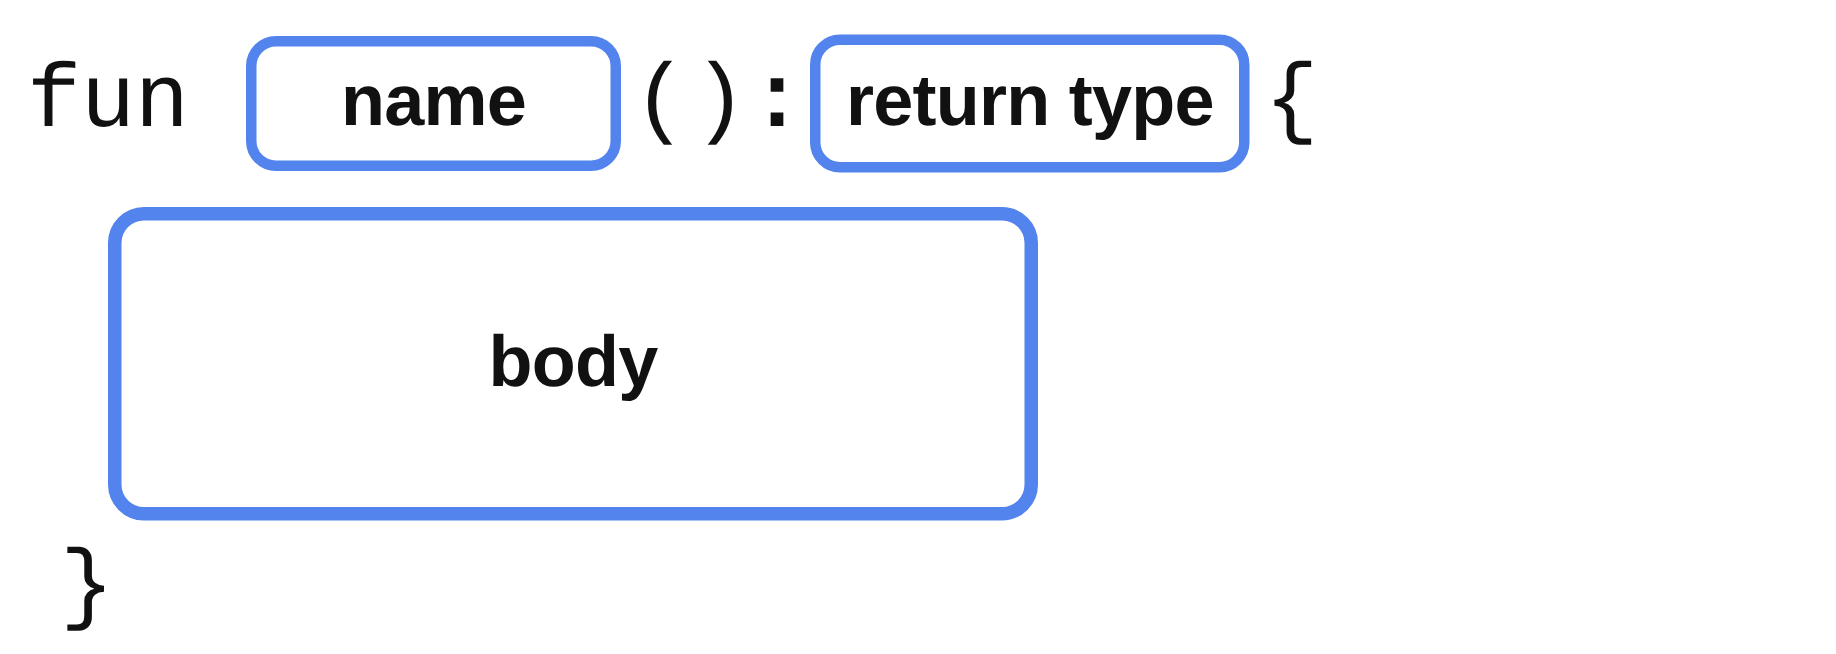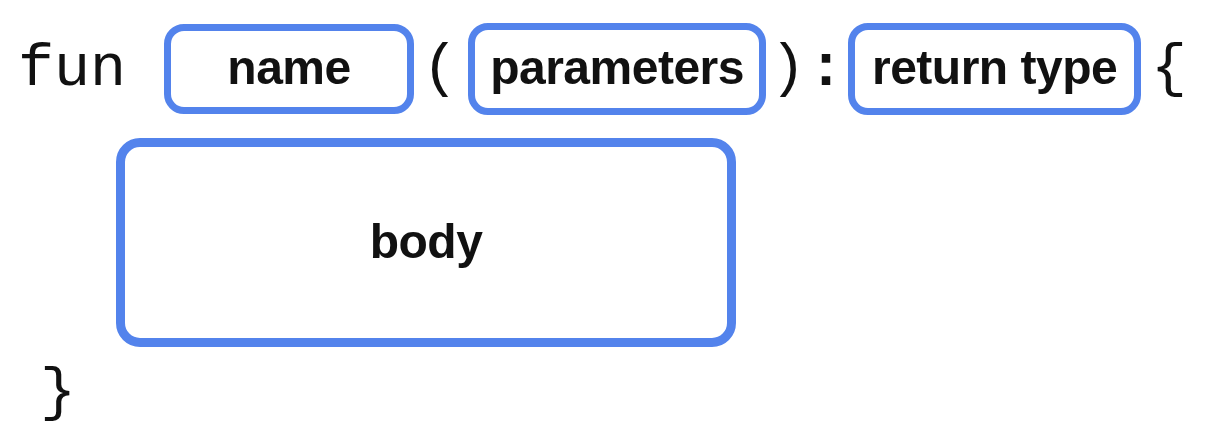--- a/index.html
+++ b/index.html
@@ -56,21 +56,21 @@
 
   .kw { margin-left: 18px; }
   .slot-name        { margin-left: 38px; width: 250px; height: 90px; }
   .open-paren       { margin-left: 8px; }
   .slot-parameters  { margin-left: 10px; width: 298px; height: 92px; }
   .close-paren      { margin-left: 4px; }
   .colon            { margin-left: 2px; font-weight: 700; }
   .slot-return-type { margin-left: 4px; width: 293px; height: 92px; }
   .open-brace       { margin-left: 10px; }
 
-  .row2 { margin-top: 23px; margin-left: 116px; }
+  .row2 { margin-top: 23px; margin-left: 72px; }
   .slot-body {
     width: 620px;
     height: 209px;
     border-width: 9px;
     border-radius: 24px;
   }
 
   .row3 { margin-top: 16px; margin-left: 40px; }
 </style>
 </head>
@@ -80,23 +80,20 @@
 
   <div class="row1">
     <span class="code kw">fun</span>
 
     <div class="slot slot-name">
       <span class="slot-label">name</span>
     </div>
 
     <span class="code open-paren">(</span>
 
-    <div class="slot slot-parameters">
-      <span class="slot-label">parameters</span>
-    </div>
 
     <span class="code close-paren">)</span>
 
     <span class="code colon">:</span>
 
     <div class="slot slot-return-type">
       <span class="slot-label">return type</span>
     </div>
 
     <span class="code open-brace">{</span>

